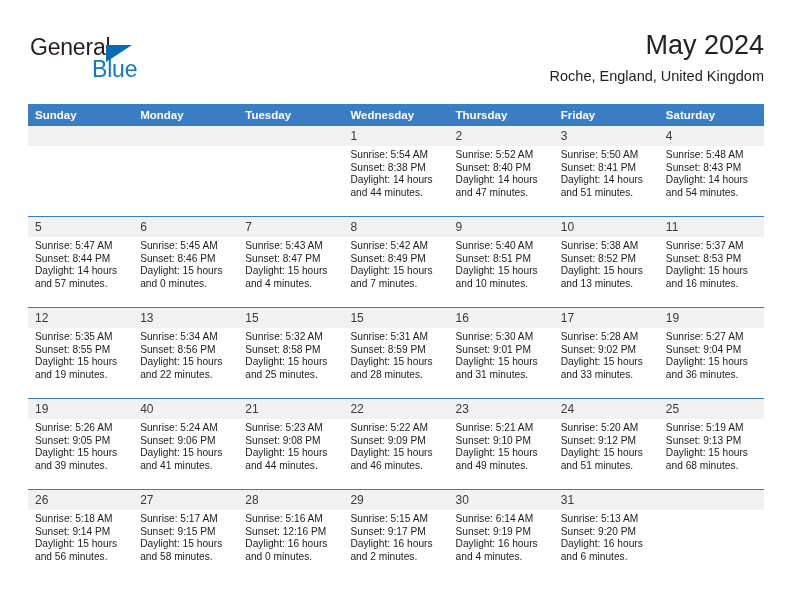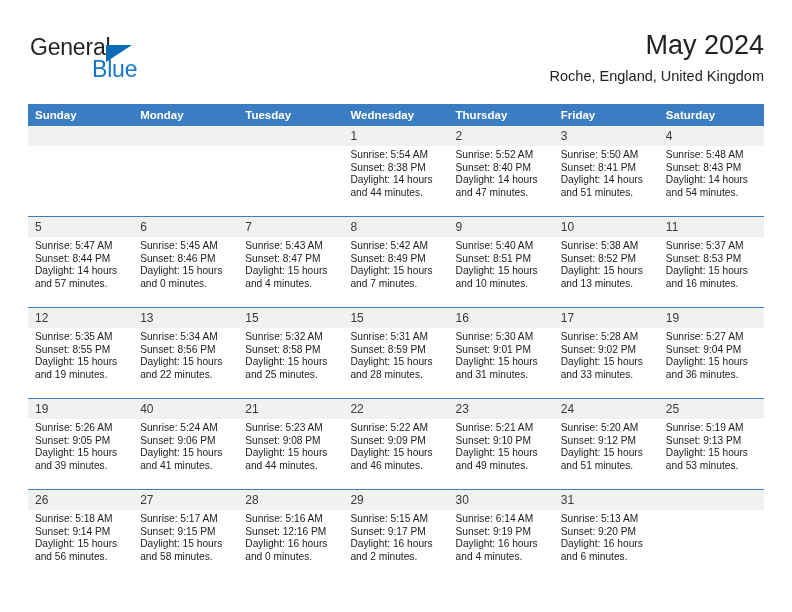--- a/index.html
+++ b/index.html
@@ -399,21 +399,21 @@
               <span>Daylight: 15 hours</span>
               <span>and 51 minutes.</span>
             </div>
           </td>
           <td>
             <span class="daynum">25</span>
             <div class="detail">
               <span>Sunrise: 5:19 AM</span>
               <span>Sunset: 9:13 PM</span>
               <span>Daylight: 15 hours</span>
-              <span>and 53 minutes.</span>
+              <span>and 68 minutes.</span>
             </div>
           </td>
         </tr>
         <tr class="week-row">
           <td>
             <span class="daynum">26</span>
             <div class="detail">
               <span>Sunrise: 5:18 AM</span>
               <span>Sunset: 9:14 PM</span>
               <span>Daylight: 15 hours</span>

